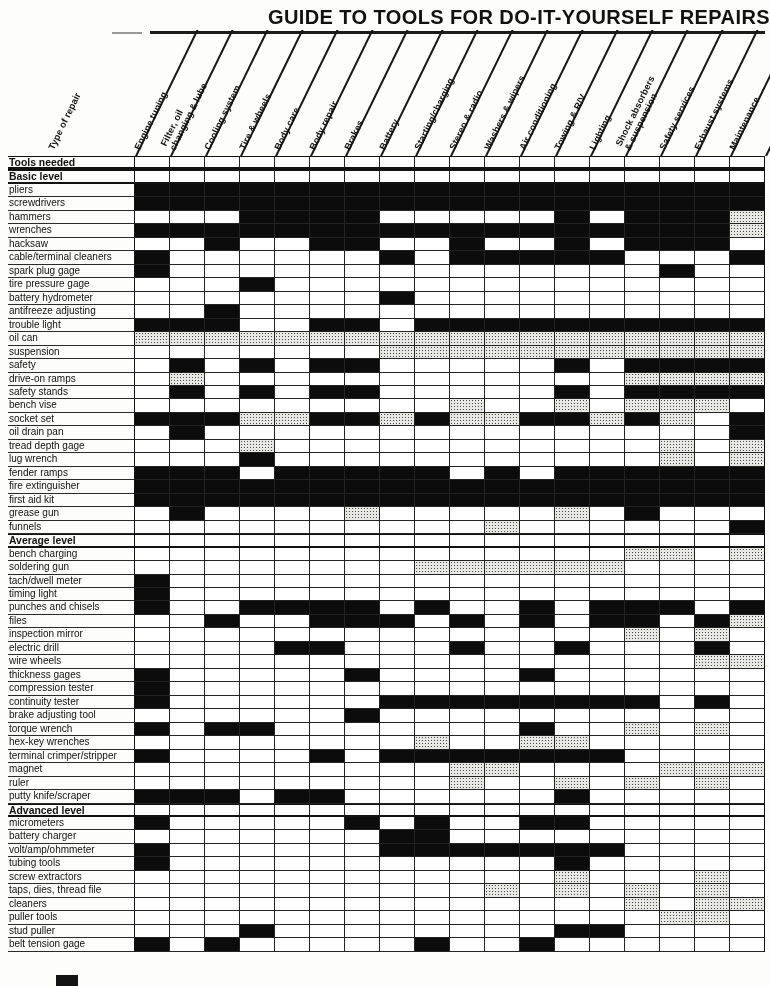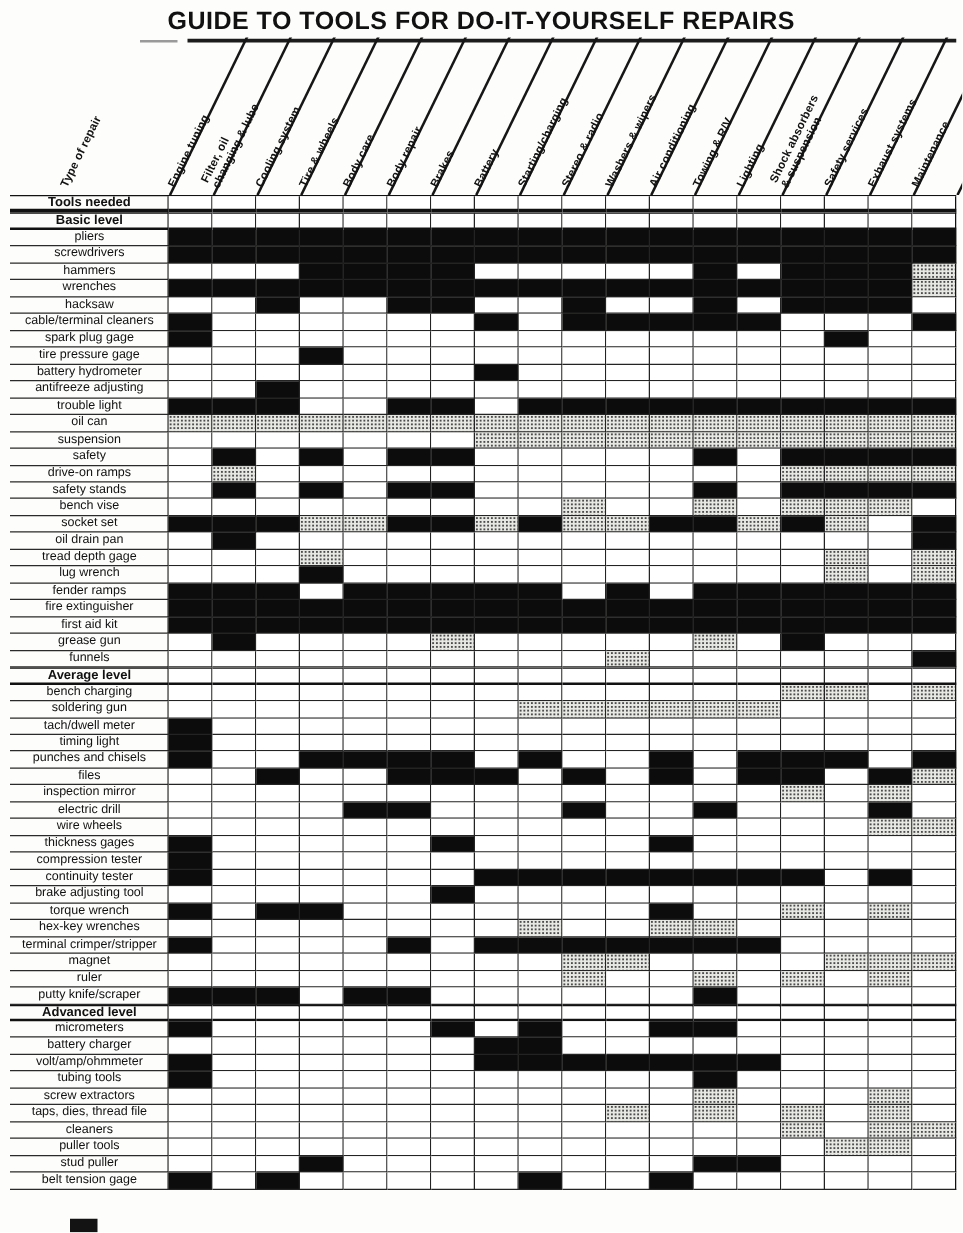--- a/index.html
+++ b/index.html
@@ -1,35 +1,35 @@
 <!DOCTYPE html>
 <html><head>
 <meta charset="utf-8">
 <style>
   html,body{margin:0;padding:0;background:#fff;}
   .page{position:relative;width:770px;height:986px;background:#fdfdfb;overflow:hidden;
         font-family:"Liberation Sans", sans-serif;color:#111;}
-  .title{position:absolute;top:6px;left:0;width:770px;text-align:center;
+  .title{position:absolute;top:6px;left:0;width:770px;text-align:right;
          font-size:20px;font-weight:bold;letter-spacing:0.4px;}
   .title-rule{position:absolute;top:31px;left:150px;width:615px;height:3px;background:#1c1c1c;}
   .title-dash{position:absolute;top:32px;left:112px;width:30px;height:1.5px;background:#9a9a9a;}
 
   .diag-header{position:absolute;left:0;top:30px;width:770px;height:126px;overflow:hidden;}
   .dline{position:absolute;bottom:0;width:1.6px;height:142px;background:#161616;
          transform-origin:bottom center;transform:rotate(26deg);}
   .dlabel{position:absolute;bottom:4px;font-size:9.3px;font-weight:bold;line-height:9.6px;
           white-space:pre-line;width:175px;transform:rotate(-64deg);transform-origin:left bottom;
           letter-spacing:0.1px;}
 
   .grid{position:absolute;left:8px;top:156px;display:grid;
         grid-template-columns:127px repeat(18,35px);grid-auto-rows:13.47px;
         border-top:1.6px solid #111;}
   .grid div{box-sizing:border-box;}
   .rl{font-size:10px;line-height:12.6px;padding-left:1px;white-space:nowrap;overflow:hidden;
-      border-bottom:1px solid #2a2a2a;border-right:1.6px solid #111;text-align:center;}
+      border-bottom:1px solid #2a2a2a;border-right:1.6px solid #111;}
   .cell{border-bottom:1px solid #232323;border-right:1px solid #232323;background:#fff;}
   .cell.last{border-right:1.4px solid #111;}
   .cell.b{background:#0c0c0c;}
   .cell.g{background-color:#e7e7e3;
           background-image:radial-gradient(circle,#4c4c4c 0.9px,rgba(0,0,0,0) 1px);
           background-size:3px 3px;}
   .r-tn{border-bottom-width:3px !important;border-bottom-color:#111 !important;}
   .r-sec{border-bottom-width:2.2px !important;border-top:1.4px solid #111;
          border-bottom-color:#111 !important;}
   .rl.bold{font-weight:bold;font-size:10.4px;}

